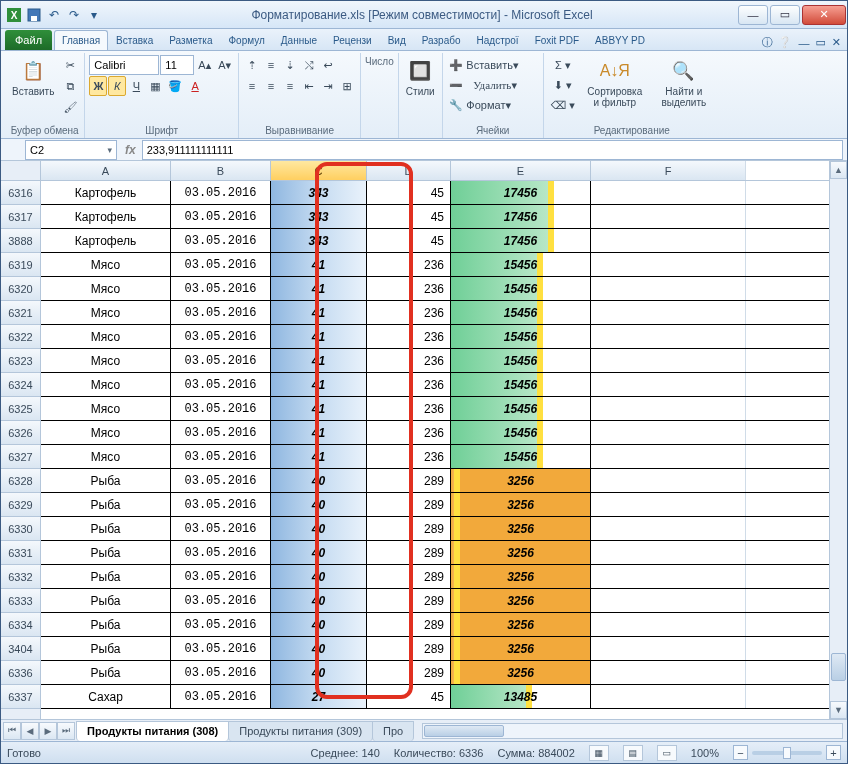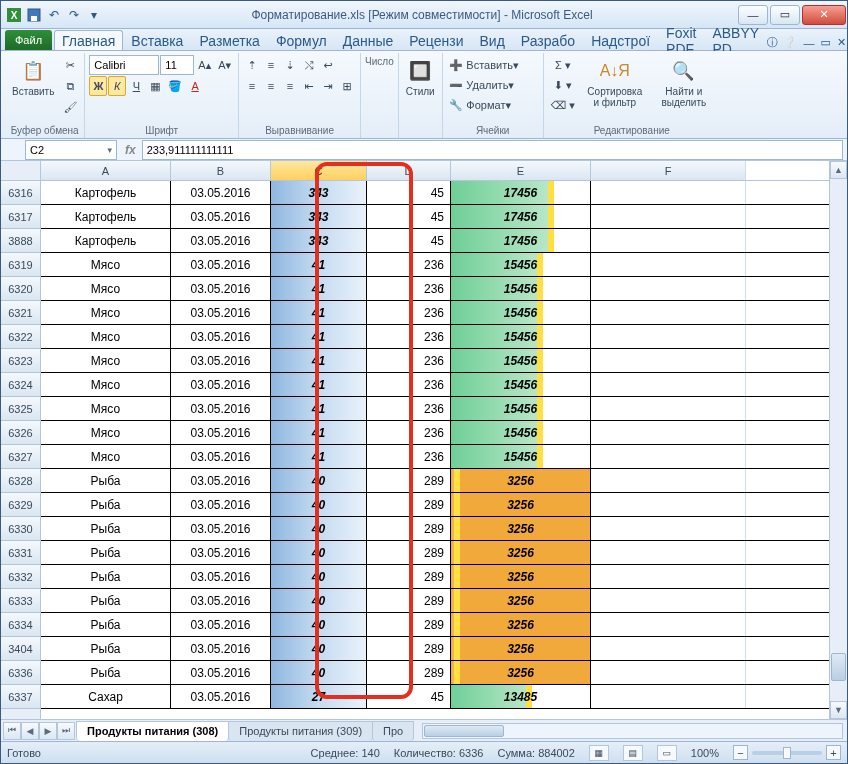--- a/index.html
+++ b/index.html
@@ -11,21 +11,21 @@
   .titlebar .qat { display:flex; align-items:center; gap:2px; padding:0 4px; }
   .titlebar .qat .ico { width:18px; height:18px; display:flex; align-items:center; justify-content:center; color:#2a5a8a; font-size:12px; }
   .titlebar .title { flex:1; text-align:center; color:#3b5a82; font-size:12px; white-space:nowrap; overflow:hidden; }
   .winctl { display:flex; }
   .winctl .btn { width:30px; height:20px; margin:2px 1px; border:1px solid #9db6d4; border-radius:3px; background:linear-gradient(#fdfefe,#d8e6f3); display:flex; align-items:center; justify-content:center; font-size:11px; color:#334; }
   .winctl .btn.close { background:linear-gradient(#f7a093,#d14b3a); color:#fff; border-color:#a33; width:44px; }
 
   
   .tabs { height:22px; background:linear-gradient(#eaf2fb,#d7e6f5); display:flex; align-items:flex-end; border-bottom:1px solid #9db6d4; padding-left:4px; }
   .tabs .file { background:linear-gradient(#2f8f3a,#1d6b28); color:#fff; height:20px; padding:0 10px; border-radius:3px 3px 0 0; display:flex; align-items:center; font-size:11px; margin-right:2px; }
-  .tabs .tab { height:20px; padding:0 7px; display:flex; align-items:center; font-size:14px; color:#2a5a8a; border:1px solid transparent; border-bottom:none; }
+  .tabs .tab { height:20px; padding:0 7px; display:flex; align-items:center; font-size:10px; color:#2a5a8a; border:1px solid transparent; border-bottom:none; }
   .tabs .tab.active { background:#f5f9fd; border-color:#9db6d4; border-radius:3px 3px 0 0; }
   .tabs .right { margin-left:auto; display:flex; align-items:center; gap:6px; padding-right:6px; color:#2a5a8a; font-size:11px; }
 
   
   .ribbon { height:88px; background:linear-gradient(#f5f9fd,#e4eef8); border-bottom:1px solid #9db6d4; display:flex; padding:2px 4px 0 4px; overflow:hidden; }
   .grp { border-right:1px solid #c4d6ea; padding:2px 4px 0 4px; display:flex; flex-direction:column; justify-content:space-between; }
   .grp .body { display:flex; gap:3px; align-items:flex-start; flex:1; }
   .grp .lbl { text-align:center; font-size:10px; color:#5a6b7c; padding:1px 0 2px 0; white-space:nowrap; }
   .bigbtn { display:flex; flex-direction:column; align-items:center; gap:2px; padding:2px 3px; font-size:10px; color:#3a4a5a; text-align:center; line-height:1.05; }
   .bigbtn .gl { width:28px; height:28px; display:flex; align-items:center; justify-content:center; font-size:18px; color:#c98a2a; }
@@ -48,21 +48,21 @@
   .rownums .corner { height:20px; border-bottom:1px solid #b4c6da; background:#e7eef7; }
   .rownums .rn { height:24px; border-bottom:1px solid #b4c6da; display:flex; align-items:center; justify-content:center; font-size:11px; color:#3a4a5a; background:linear-gradient(#f4f8fc,#dae6f2); }
   .grid { flex:1; overflow:hidden; position:relative; }
   .colheads { height:20px; display:flex; border-bottom:1px solid #b4c6da; }
   .ch { border-right:1px solid #b4c6da; display:flex; align-items:center; justify-content:center; font-size:11px; color:#3a4a5a; background:linear-gradient(#f4f8fc,#dae6f2); }
   .ch.sel { background:linear-gradient(#ffe8a0,#ffcf60); color:#5a3a00; }
   .rows { display:flex; flex-direction:column; }
   .row { height:24px; display:flex; border-bottom:1px solid #000; }
   .cell { border-right:1px solid #000; display:flex; align-items:center; padding:0 6px; font-size:12px; color:#000; background:#fff; overflow:hidden; white-space:nowrap; }
   .cell.a { justify-content:center; }
-  .cell.b { justify-content:center; }
+  .cell.b { justify-content:center;font-family:Liberation Mono, monospace; }
   .cell.c { justify-content:center; font-weight:bold; font-style:italic; position:relative; background:linear-gradient(90deg,#8fb7e0 0%, #c5dbf1 50%, #e9f2fb 100%); }
   .cell.d { justify-content:flex-end; }
   .cell.e { justify-content:center; font-weight:bold; font-style:italic; position:relative; }
   .cell.e .bar { position:absolute; left:0; top:0; bottom:0; }
   .cell.e .tip { position:absolute; top:0; bottom:0; width:6px; background:#ffe040; }
   .cell.e span { position:relative; z-index:1; }
   .cell.f { background:#fff; }
   .col-a{width:130px;} .col-b{width:100px;} .col-c{width:96px;} .col-d{width:84px;} .col-e{width:140px;} .col-f{width:155px;}
 
   .redbox { position:absolute; border:4px solid #e13020; border-radius:12px; pointer-events:none; left:274px; top:1px; width:98px; height:537px; }
@@ -221,21 +221,21 @@
           <span>Стили</span>
         </div>
       </div>
       <div class="lbl">&nbsp;</div>
     </div>
 
     <div class="grp">
       <div class="body">
         <div class="col" style="gap:0;">
           <div class="smbtn" style="justify-content:flex-start;width:92px;">➕ <span style="margin-left:3px;">Вставить</span> ▾</div>
-          <div class="smbtn" style="justify-content:flex-start;width:92px;">➖ <span style="margin-left:3px;">Удалить</span> ▾</div>
+          <div class="smbtn" style="justify-content:flex-start;width:92px;">➖ <span style="margin-left:10px;font-family:Liberation Serif, serif;">Удалить</span> ▾</div>
           <div class="smbtn" style="justify-content:flex-start;width:92px;">🔧 <span style="margin-left:3px;">Формат</span> ▾</div>
         </div>
       </div>
       <div class="lbl">Ячейки</div>
     </div>
 
     <div class="grp" style="border-right:none;">
       <div class="body">
         <div class="col" style="gap:0;">
           <div class="smbtn">Σ ▾</div>

